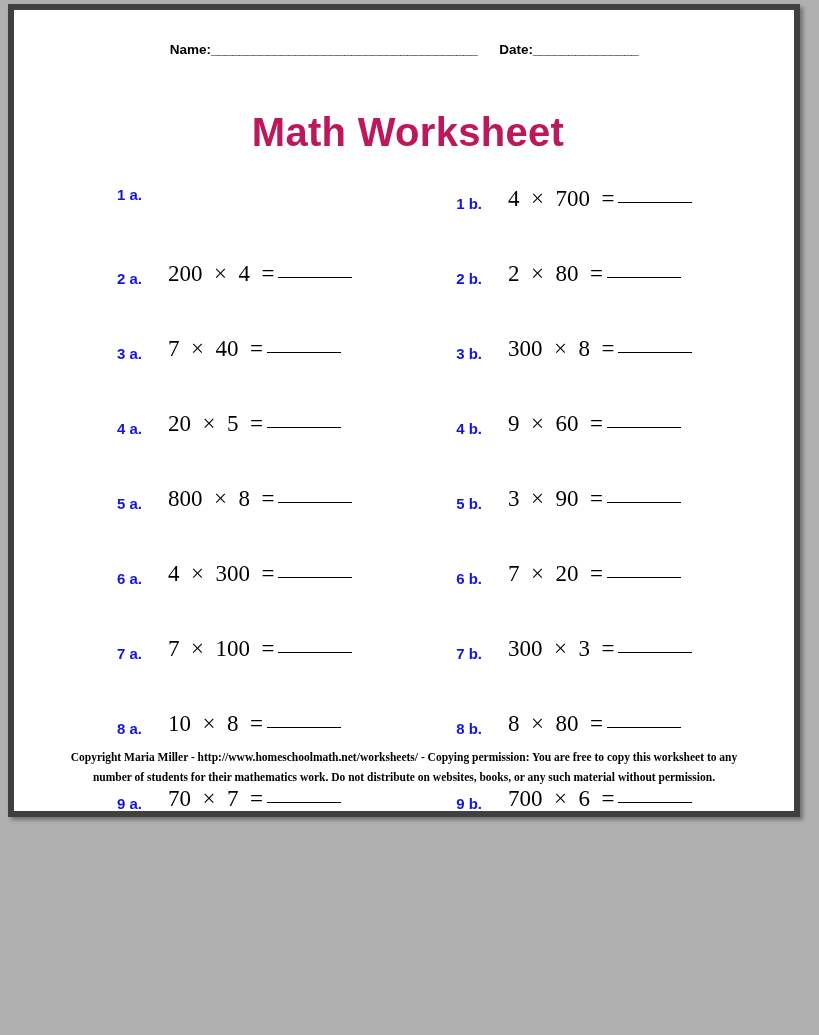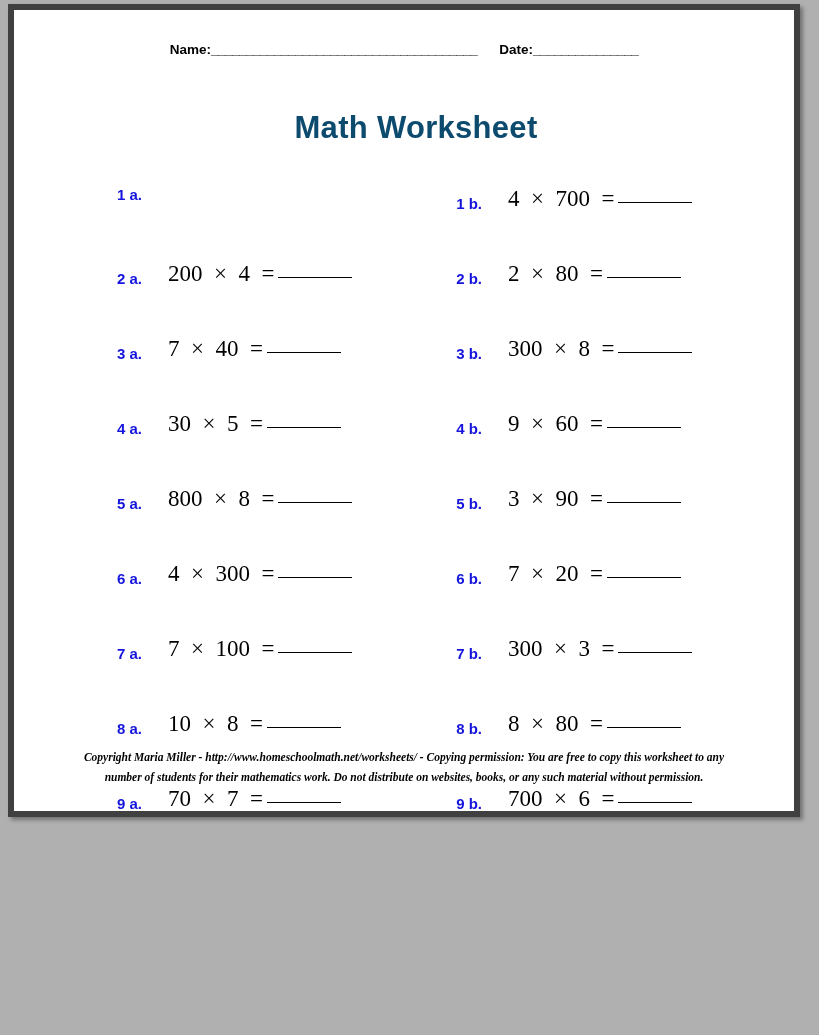--- a/index.html
+++ b/index.html
@@ -37,27 +37,27 @@
     font-size: 13.5px;
     color: #000;
   }
   .nd-label { white-space: pre; }
   .nd-line { white-space: pre; letter-spacing: -0.5px; }
   .gap { display: inline-block; width: 22px; }
 
   .title {
     position: absolute;
     top: 100px;
-    left: 12px;
+    left: 4px;
     width: 100%;
     text-align: center;
     font-family: "Liberation Sans", sans-serif;
     font-weight: bold;
-    font-size: 31px;
-    color: #0c4a6e;
+    font-size: 40px;
+    color: #be185d;
     letter-spacing: 0.3px;
   }
 
   .problems {
     position: absolute;
     top: 176px;
     left: 66px;
     width: 680px;
   }
   .prow {
@@ -98,21 +98,20 @@
     top: -3px;
   }
 
   .footer {
     position: absolute;
     bottom: 24px;
     left: 0;
     width: 100%;
     text-align: center;
     font-family: "Liberation Serif", serif;
-    font-style: italic;
     font-weight: bold;
     font-size: 11.5px;
     color: #000;
     line-height: 1.75;
   }
 </style>
 </head>
 <body>
 
 <div class="page">
@@ -157,21 +156,21 @@
       </div>
       <div class="cell right">
         <span class="label">3 b.</span>
         <span class="expr"><span>300  ×  8  =</span><span class="ans"></span></span>
       </div>
     </div>
 
     <div class="prow">
       <div class="cell left">
         <span class="label">4 a.</span>
-        <span class="expr"><span>30  ×  5  =</span><span class="ans"></span></span>
+        <span class="expr"><span>20  ×  5  =</span><span class="ans"></span></span>
       </div>
       <div class="cell right">
         <span class="label">4 b.</span>
         <span class="expr"><span>9  ×  60  =</span><span class="ans"></span></span>
       </div>
     </div>
 
     <div class="prow">
       <div class="cell left">
         <span class="label">5 a.</span>

